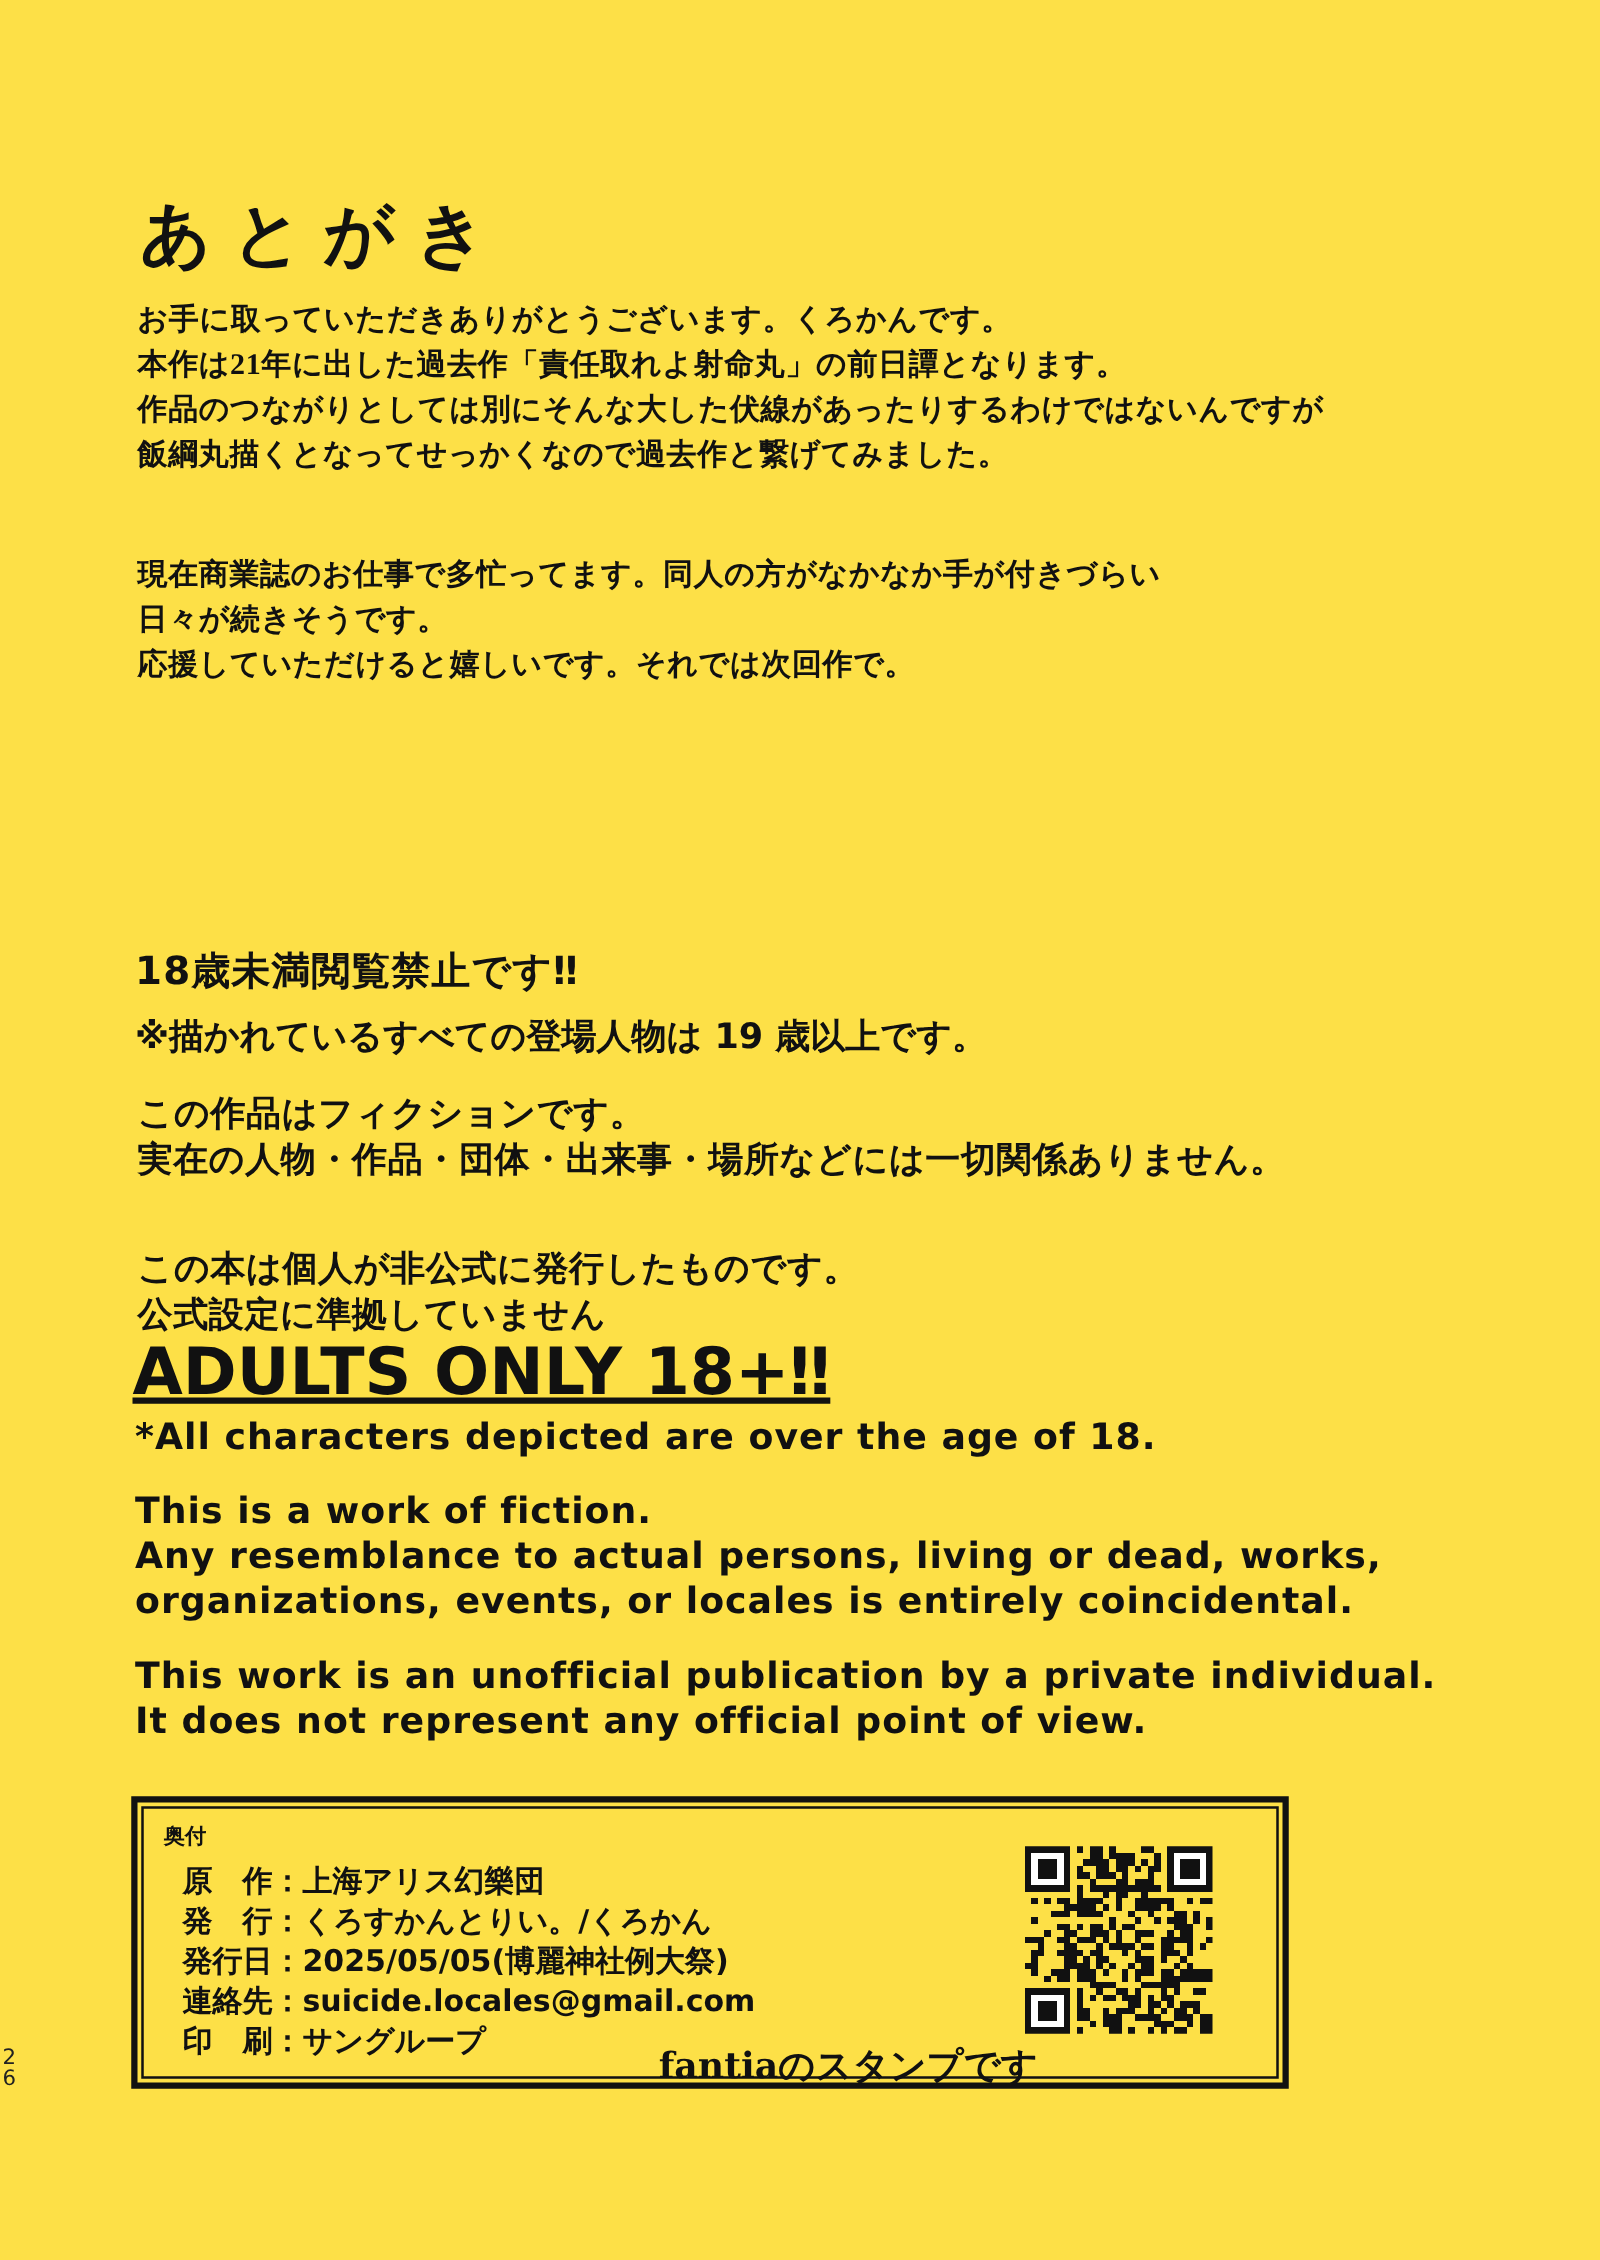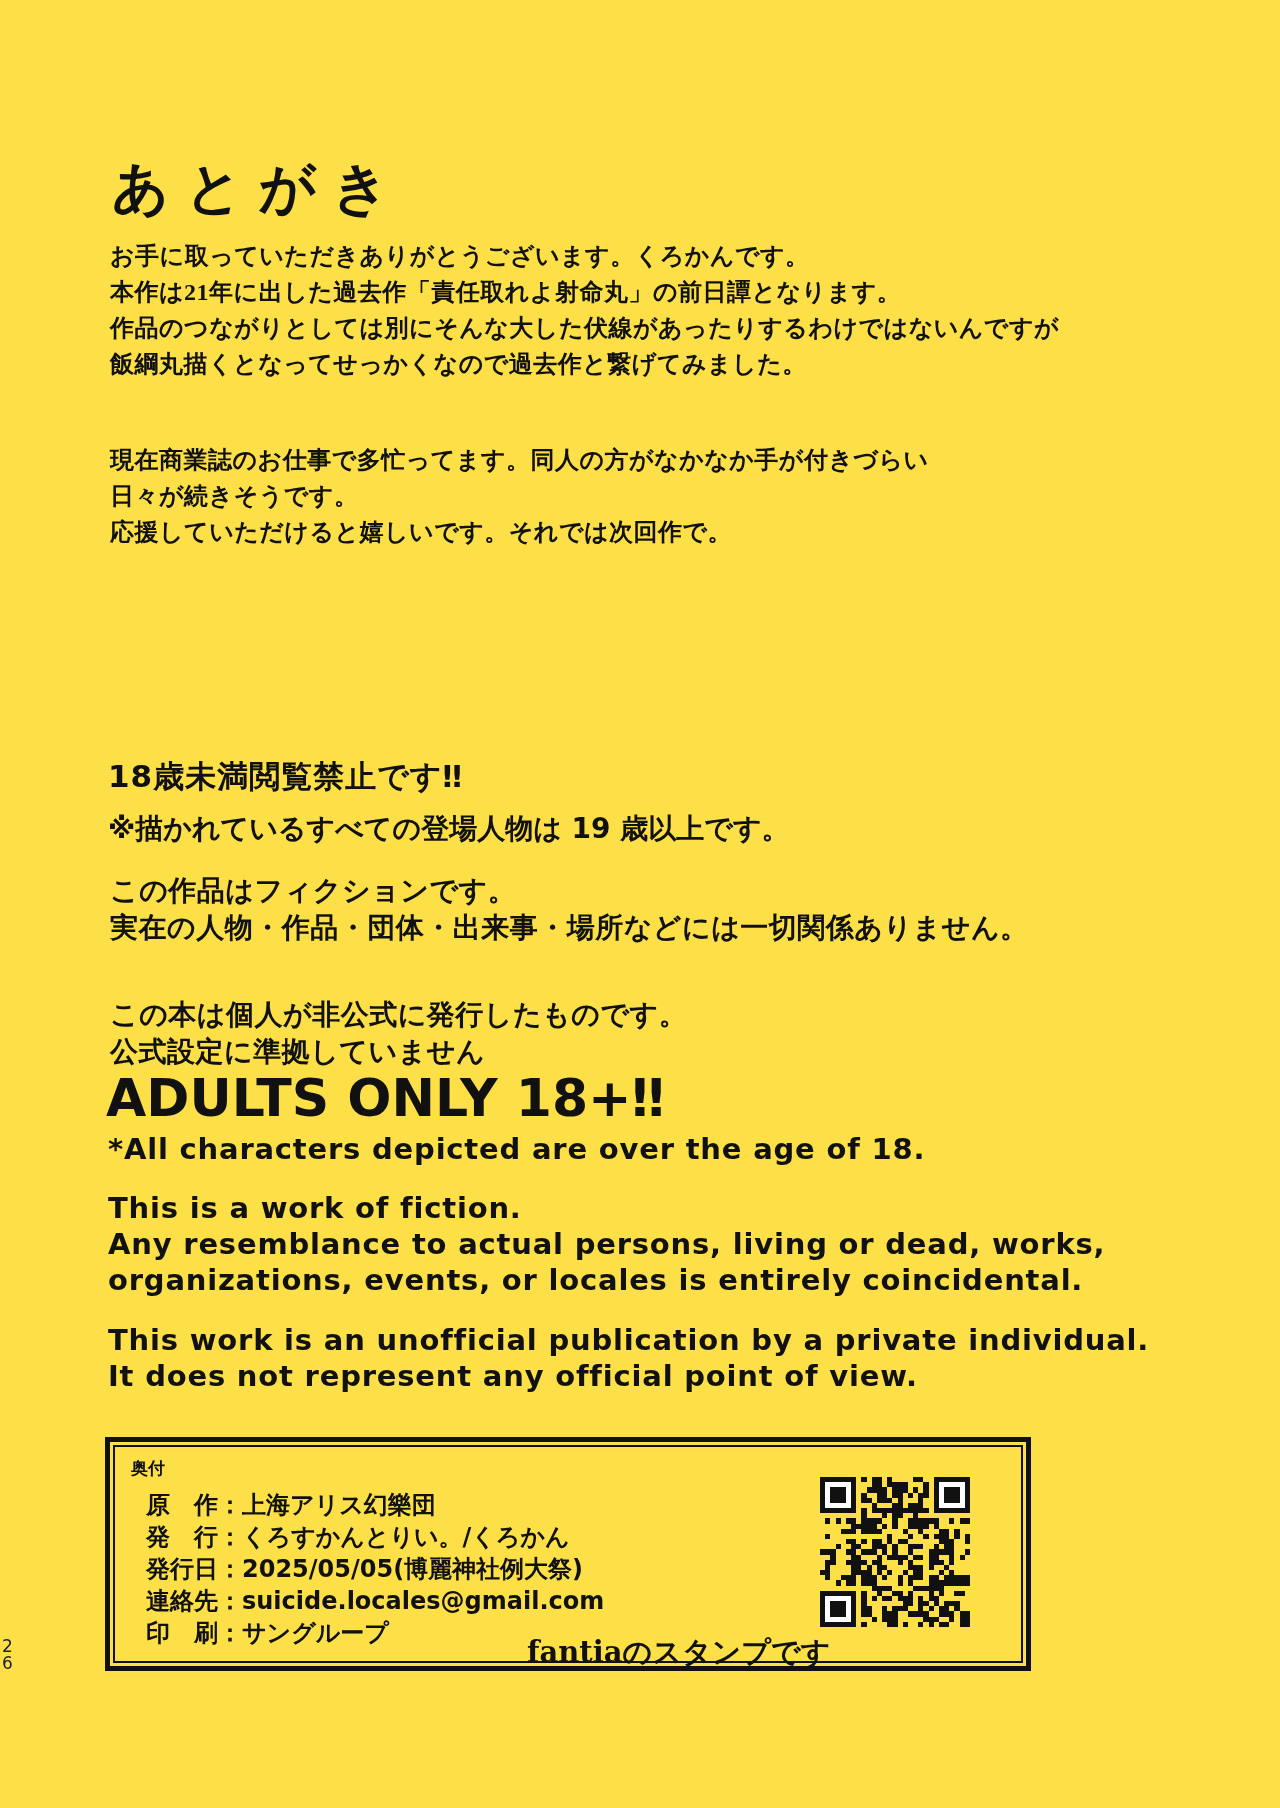--- a/index.html
+++ b/index.html
@@ -24,21 +24,21 @@
   .jp-big-heading{
     left:108px;top:756px;
     font-size:31px;letter-spacing:1px;white-space:nowrap;
   }
   .jp-sub{left:108px;top:810px;font-size:28px;white-space:nowrap;}
   .jp-block{font-size:28px;line-height:37px;letter-spacing:0.5px;white-space:nowrap;}
   .jp-fiction{left:110px;top:872px;}
   .jp-unofficial{left:110px;top:976px;margin-top:20px;}
   .en-big-heading{
     left:106px;top:1068px;
-    font-size:52px;letter-spacing:0px;white-space:nowrap;
+    font-size:52px;letter-spacing:0px;white-space:nowrap;text-decoration:underline;
   }
   .en-sub{left:108px;top:1132px;font-size:29px;letter-spacing:0.8px;white-space:nowrap;}
   .en-block{font-size:29px;line-height:36px;letter-spacing:0.8px;white-space:nowrap;}
   .en-fiction{left:108px;top:1190px;}
   .en-unofficial{left:108px;top:1322px;}
 
   .colophon-box{
     left:105px;top:1437px;width:926px;height:234px;
     border:5px solid #111;box-sizing:border-box;padding:3px;
   }

